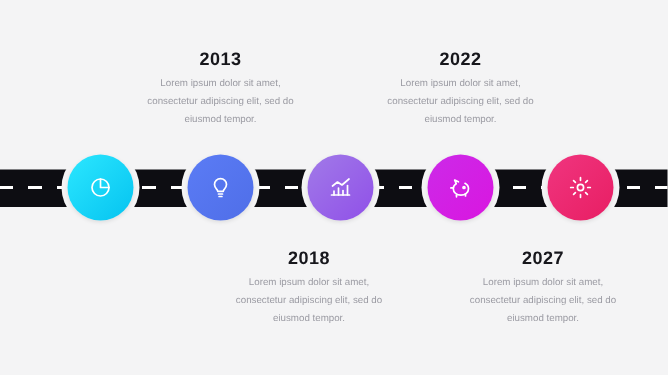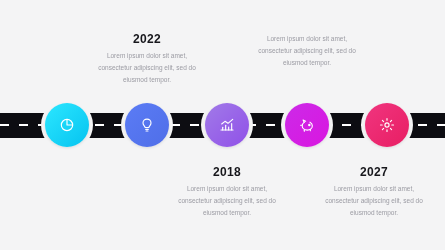--- a/index.html
+++ b/index.html
@@ -112,38 +112,39 @@
     font-size: 6.5px;
     color: #9b9ba3;
     line-height: 1.85;
     margin: 0;
     padding: 0 6px;
   }
 
   .block-t0 { left: 85px; }
   .block-t1 { left: 245px; }
   .block-b0 { left:  27px; }
-  .block-b1 { left: 165px; }
-  .block-b2 { left: 312px; }
+  .block-b1 { left: 144px; }
+  .block-b2 { left: 300px; }
 </style>
 </head>
 <body>
 
 <div class="infographic" style="background: rgb(244, 244, 245);">
 
   <div class="road" style="background: rgb(13, 13, 18);">
     <div class="road-dashes"></div>
   </div>
 
   <div class="block block-top block-t0">
+    <div class="block-year">2013</div>
+    <div class="block-desc">Lorem ipsum dolor sit amet, consectetur adipiscing elit, sed do eiusmod tempor.</div>
+  </div>
+
+  <div class="block block-top block-t1">
     <div class="block-year">2022</div>
-    <div class="block-desc">Lorem ipsum dolor sit amet, consectetur adipiscing elit, sed do eiusmod tempor.</div>
-  </div>
-
-  <div class="block block-top block-t1">
     <div class="block-desc">Lorem ipsum dolor sit amet, consectetur adipiscing elit, sed do eiusmod tempor.</div>
   </div>
 
 
   <div class="block block-bottom block-b1">
     <div class="block-year">2018</div>
     <div class="block-desc">Lorem ipsum dolor sit amet, consectetur adipiscing elit, sed do eiusmod tempor.</div>
   </div>
 
   <div class="block block-bottom block-b2">

